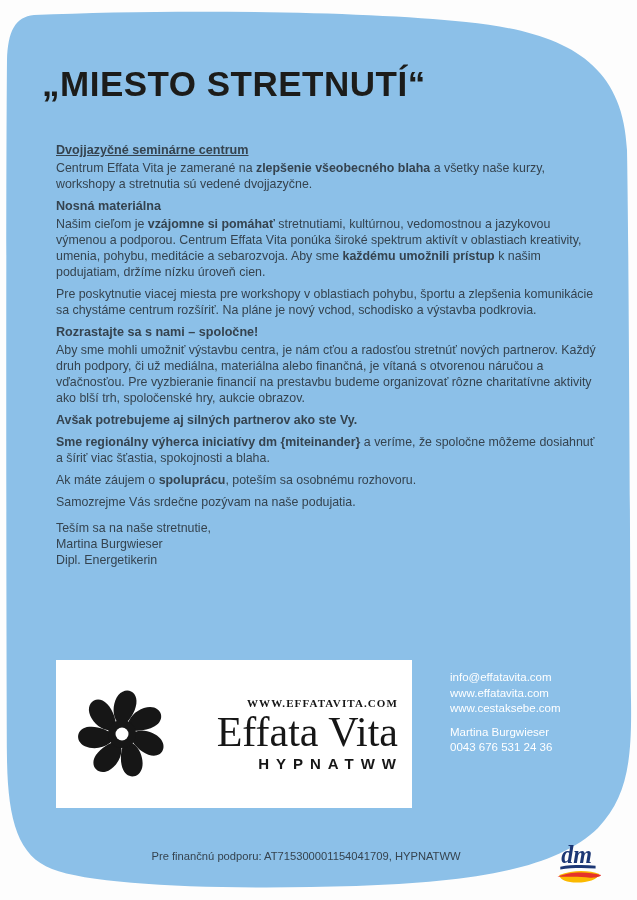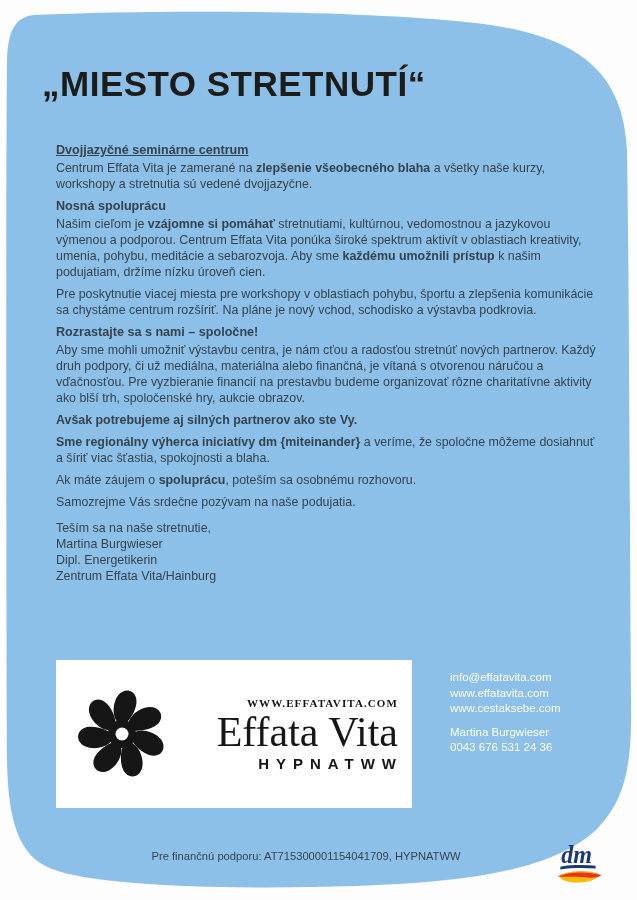--- a/index.html
+++ b/index.html
@@ -89,34 +89,33 @@
     C 18 856 8 820 7 760
     C 6 560 6 160 7 60
     C 8 31 15 17 34 15 Z"></path>
 </svg>
 
 <h1 class="page-title">„MIESTO STRETNUTÍ“</h1>
 
 <div class="content">
     <div class="sec-heading">Dvojjazyčné seminárne centrum</div>
     <p class="para"><span>Centrum Effata Vita je zamerané na </span><span class="b">zlepšenie všeobecného blaha</span><span> a všetky naše kurzy, workshopy a stretnutia sú vedené dvojjazyčne.</span></p>
-    <div class="sec-heading">Nosná spoluprácu</div>
+    <div class="sec-heading">Nosná materiálna</div>
     <p class="para"><span>Našim cieľom je </span><span class="b">vzájomne si pomáhať</span><span> stretnutiami, kultúrnou, vedomostnou a jazykovou výmenou a podporou. Centrum Effata Vita ponúka široké spektrum aktivít v oblastiach kreativity, umenia, pohybu, meditácie a sebarozvoja. Aby sme </span><span class="b">každému umožnili prístup</span><span> k našim podujatiam, držíme nízku úroveň cien.</span></p>
     <p class="para"><span>Pre poskytnutie viacej miesta pre workshopy v oblastiach pohybu, športu a zlepšenia komunikácie sa chystáme centrum rozšíriť. Na pláne je nový vchod, schodisko a výstavba podkrovia.</span></p>
     <div class="sec-heading">Rozrastajte sa s nami – spoločne!</div>
     <p class="para"><span>Aby sme mohli umožniť výstavbu centra, je nám cťou a radosťou stretnúť nových partnerov. Každý druh podpory, či už mediálna, materiálna alebo finančná, je vítaná s otvorenou náručou a vďačnosťou. Pre vyzbieranie financií na prestavbu budeme organizovať rôzne charitatívne aktivity ako blší trh, spoločenské hry, aukcie obrazov.</span></p>
     <p class="para"><span class="b">Avšak potrebujeme aj silných partnerov ako ste Vy.</span></p>
     <p class="para"><span class="b">Sme regionálny výherca iniciatívy dm {miteinander}</span><span> a veríme, že spoločne môžeme dosiahnuť a šíriť viac šťastia, spokojnosti a blaha.</span></p>
     <p class="para"><span>Ak máte záujem o </span><span class="b">spoluprácu</span><span>, poteším sa osobnému rozhovoru.</span></p>
     <p class="para"><span>Samozrejme Vás srdečne pozývam na naše podujatia.</span></p>
     <div class="signoff">
       <span class="signoff-line">Teším sa na naše stretnutie,</span>
       <span class="signoff-line">Martina Burgwieser</span>
       <span class="signoff-line">Dipl. Energetikerin</span>
-      <span class="signoff-line">Zentrum Effata Vita/Hainburg</span>
     </div>
   </div>
 
 <div class="logo-box">
   <svg class="flower" viewBox="-50 -50 100 100" xmlns="http://www.w3.org/2000/svg" aria-hidden="true">
     <defs>
       <path id="petal" d="M 0 -9
         C 5 -13 10 -23 10 -32
         C 10 -45 -3 -48 -9 -38
         C -13 -31 -13 -20 -8 -13

